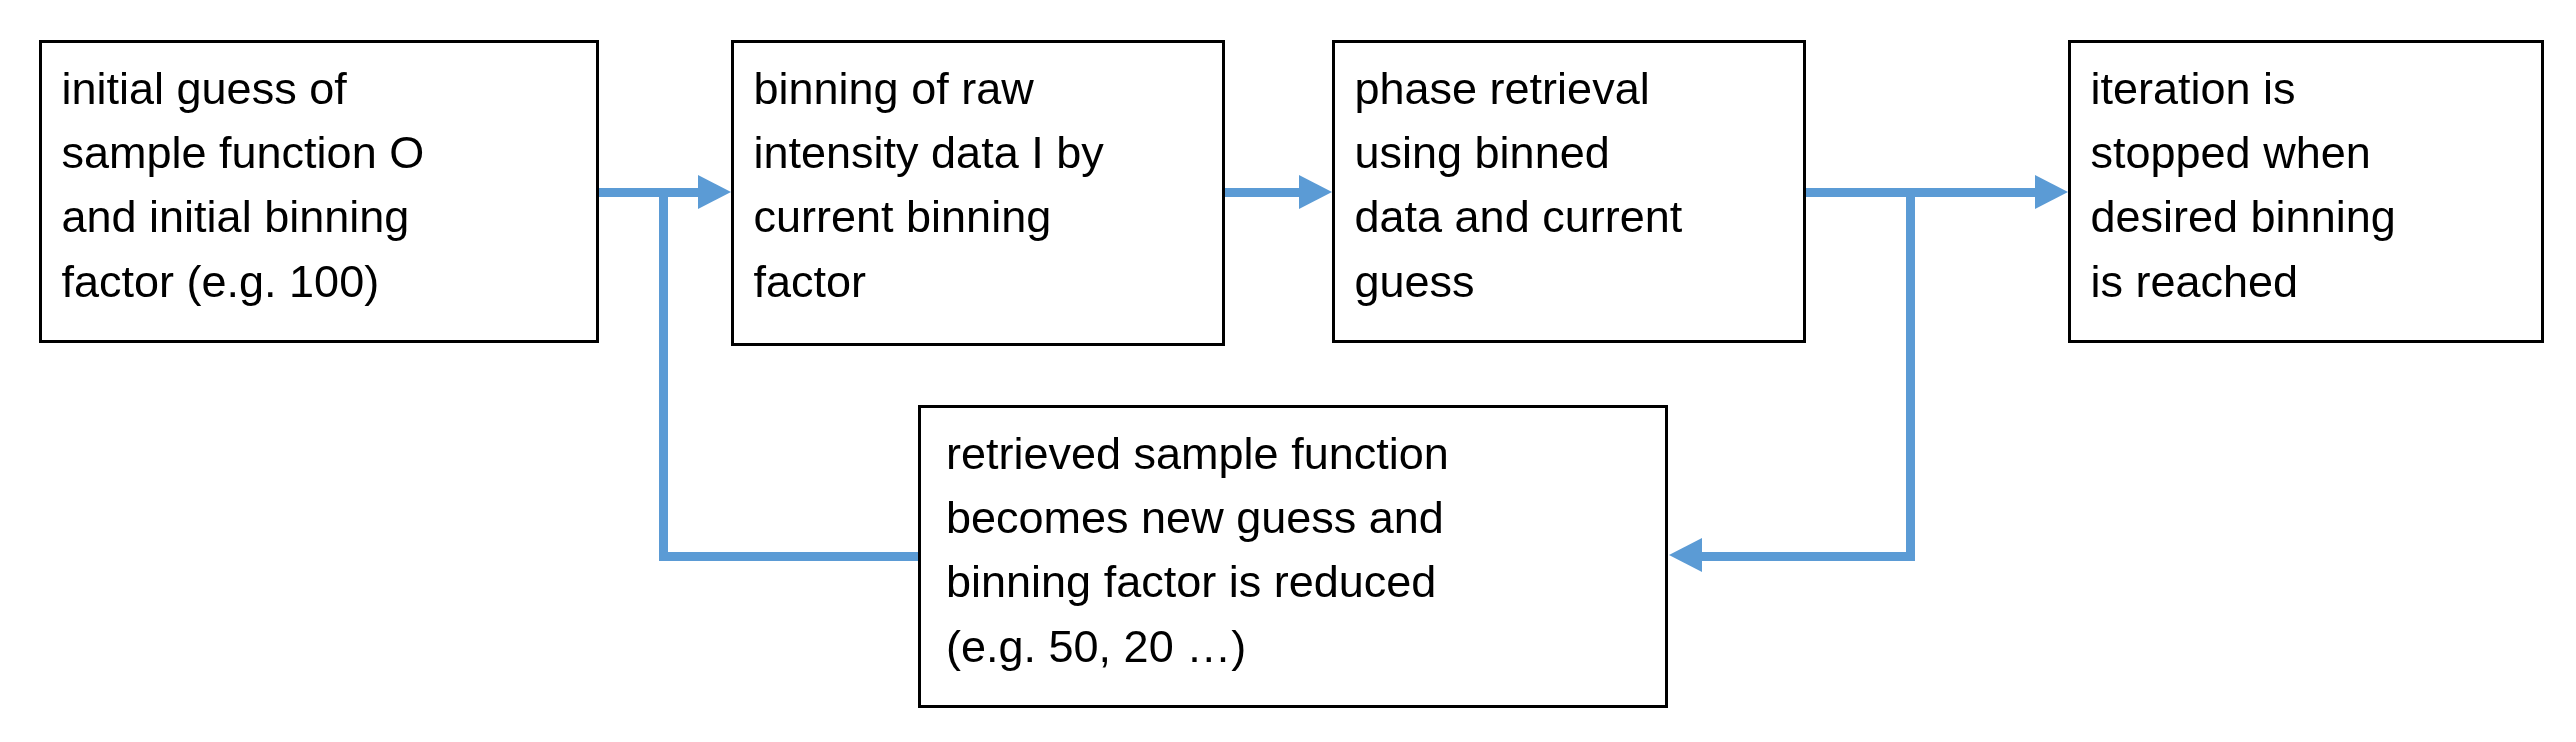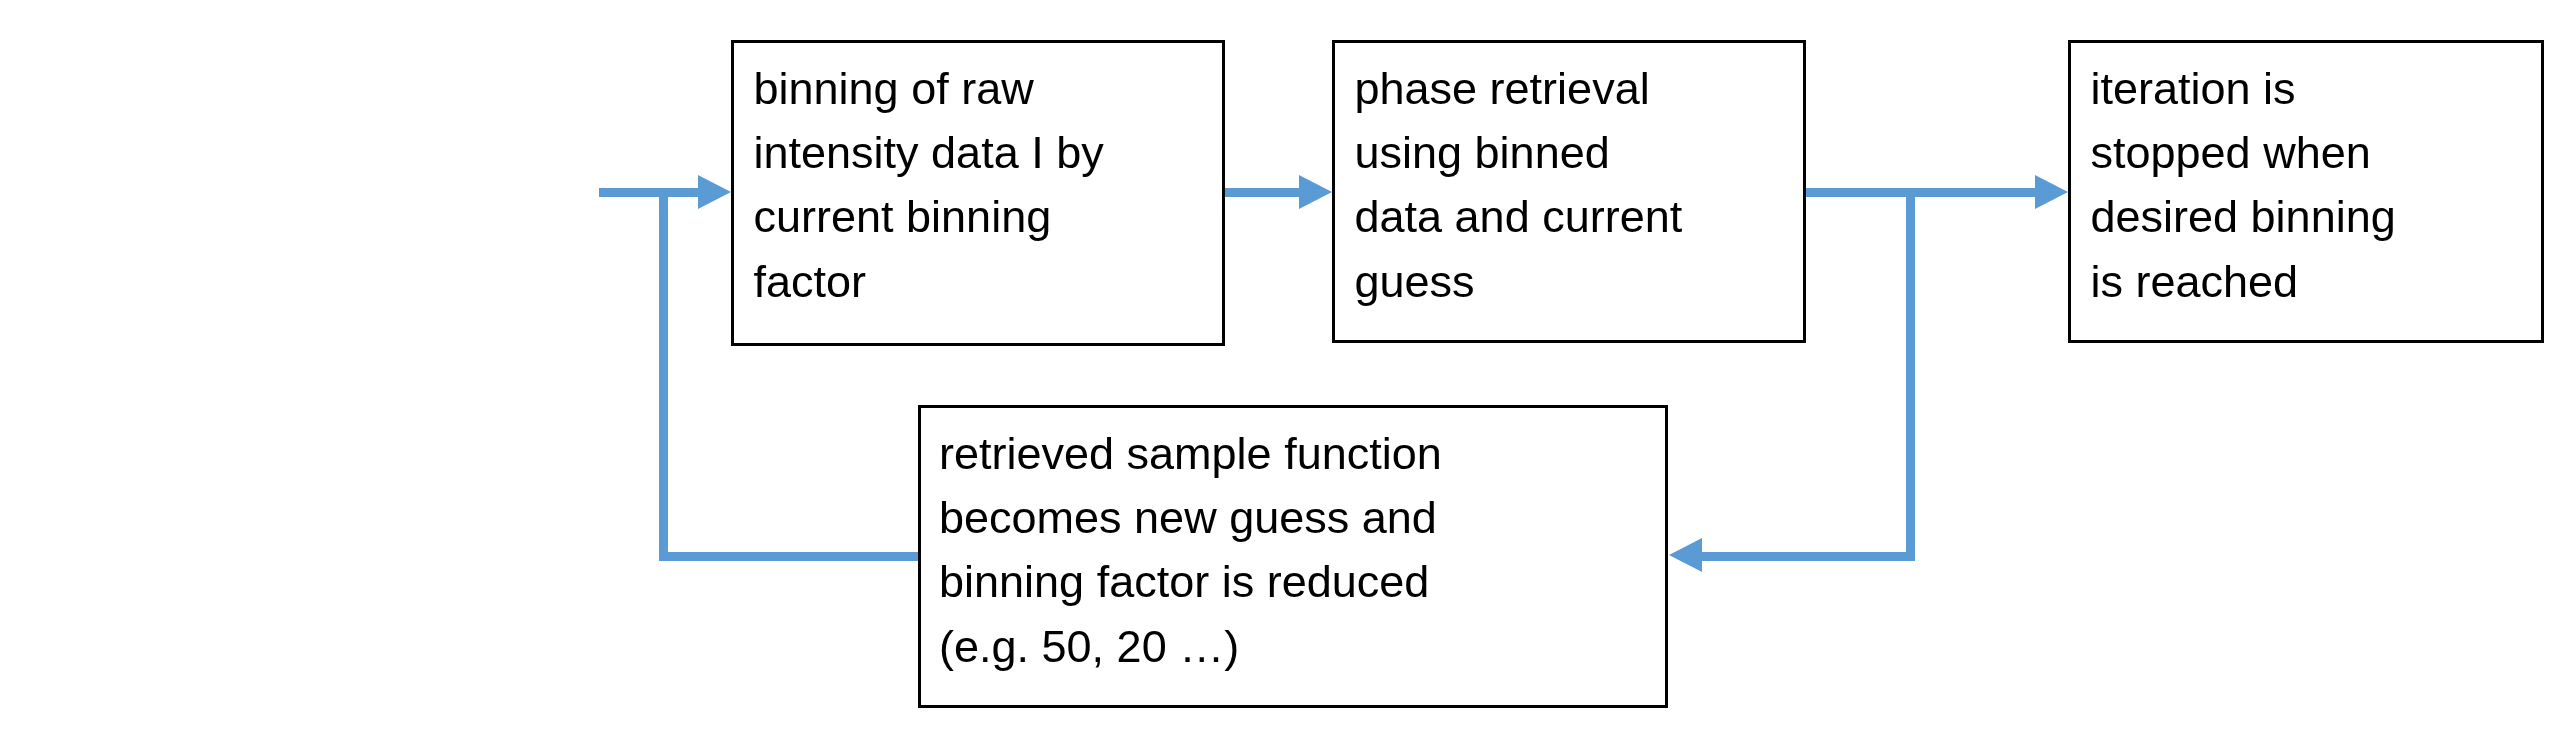--- a/index.html
+++ b/index.html
@@ -43,20 +43,26 @@
     border-top: 17.5px solid transparent;
     border-bottom: 17.5px solid transparent;
     border-right: 33px solid var(--connector);
   }
 </style>
 </head>
 <body>
 
 <div class="canvas">
 
+  <div class="fbox" style="left:39px; top:40px; width:560px; height:303px;">
+    <span class="txt">initial guess of
+sample function O
+and initial binning
+factor (e.g. 100)</span>
+  </div>
 
   <div class="fbox" style="left:731px; top:40px; width:494px; height:306px;">
     <span class="txt">binning of raw
 intensity data I by
 current binning
 factor</span>
   </div>
 
   <div class="fbox" style="left:1332px; top:40px; width:474px; height:303px;">
     <span class="txt">phase retrieval
@@ -65,21 +71,21 @@
 guess</span>
   </div>
 
   <div class="fbox" style="left:2068px; top:40px; width:476px; height:303px;">
     <span class="txt">iteration is
 stopped when
 desired binning
 is reached</span>
   </div>
 
-  <div class="fbox" style="left:918px; top:405px; width:750px; height:303px; padding-left:18px;">
+  <div class="fbox" style="left:918px; top:405px; width:750px; height:303px; padding-left:25px;">
     <span class="txt">retrieved sample function
 becomes new guess and
 binning factor is reduced
 (e.g. 50, 20 …)</span>
   </div>
 
   <div class="hline" style="left:599px; top:188px; width:100px;"></div>
   <div class="arr-right" style="left:698px; top:175px;"></div>
 
   <div class="hline" style="left:1225px; top:188px; width:76px;"></div>

